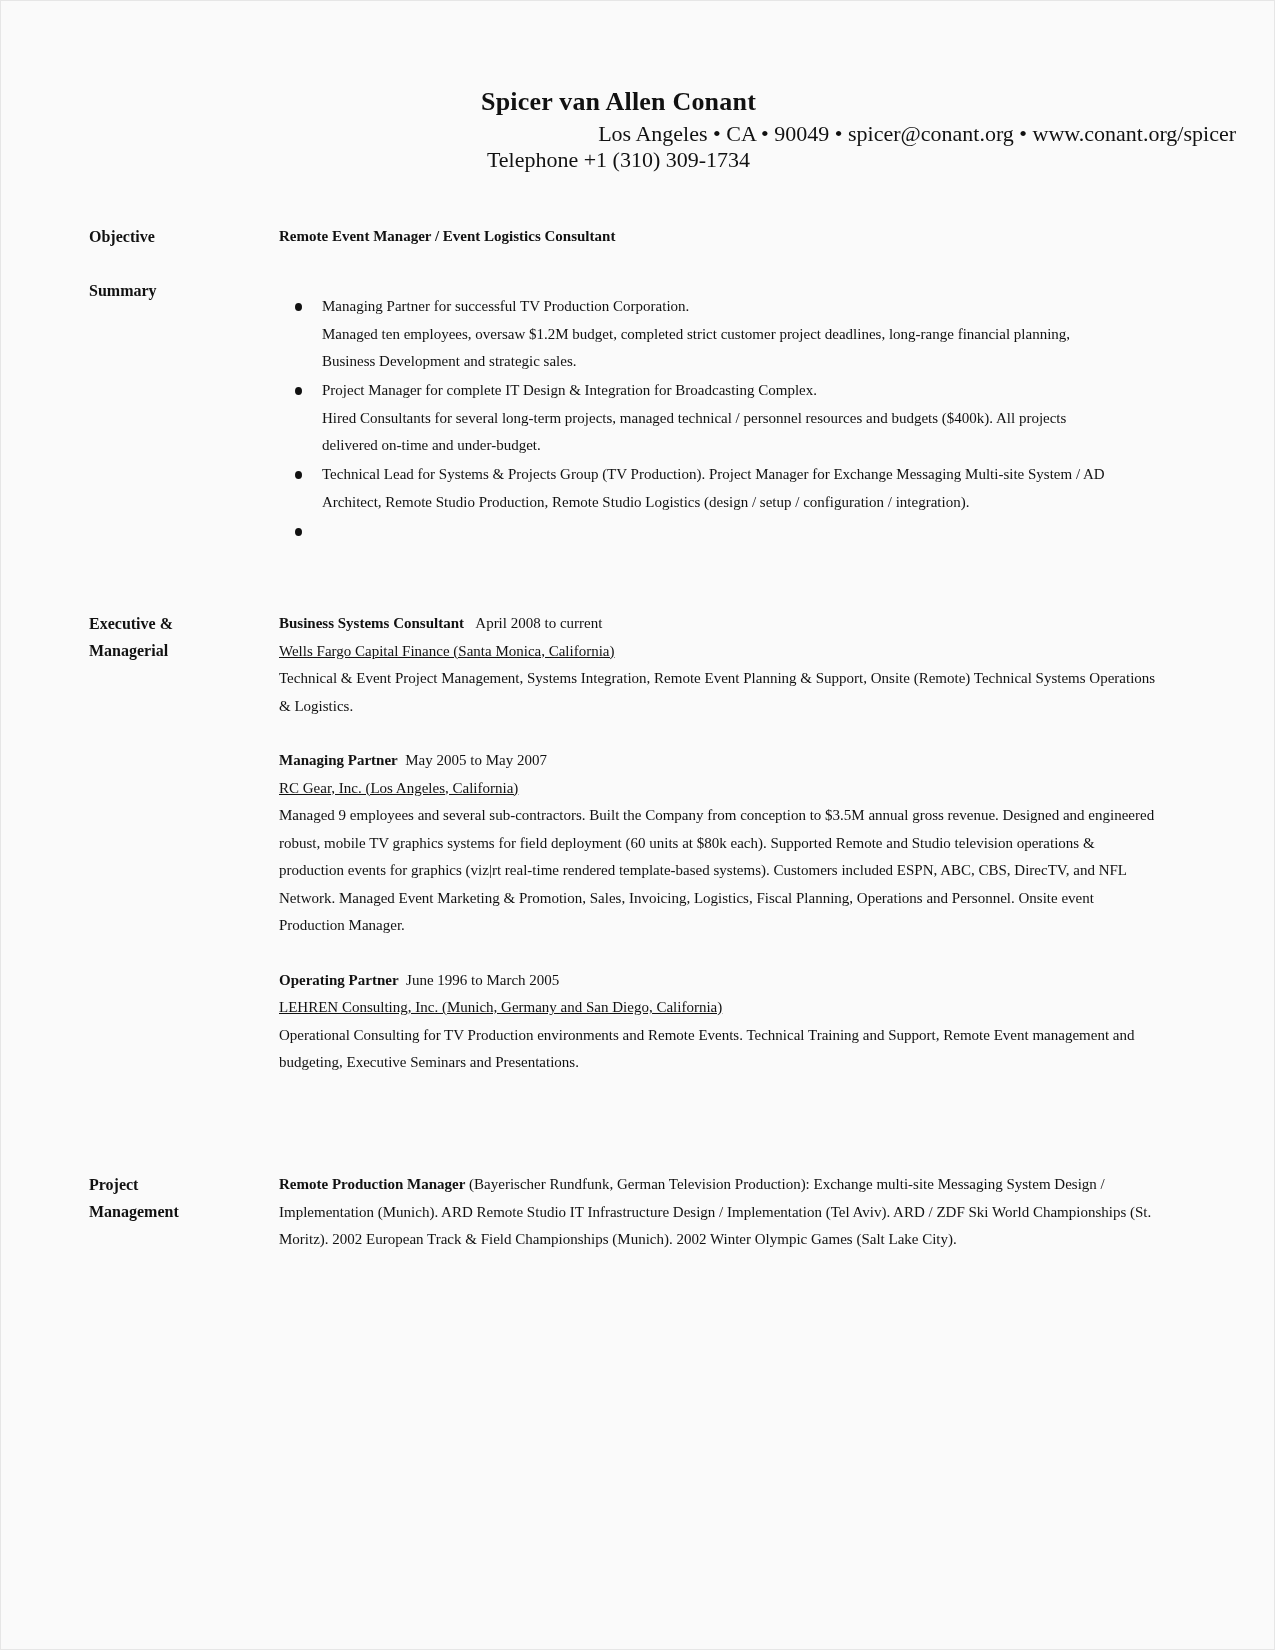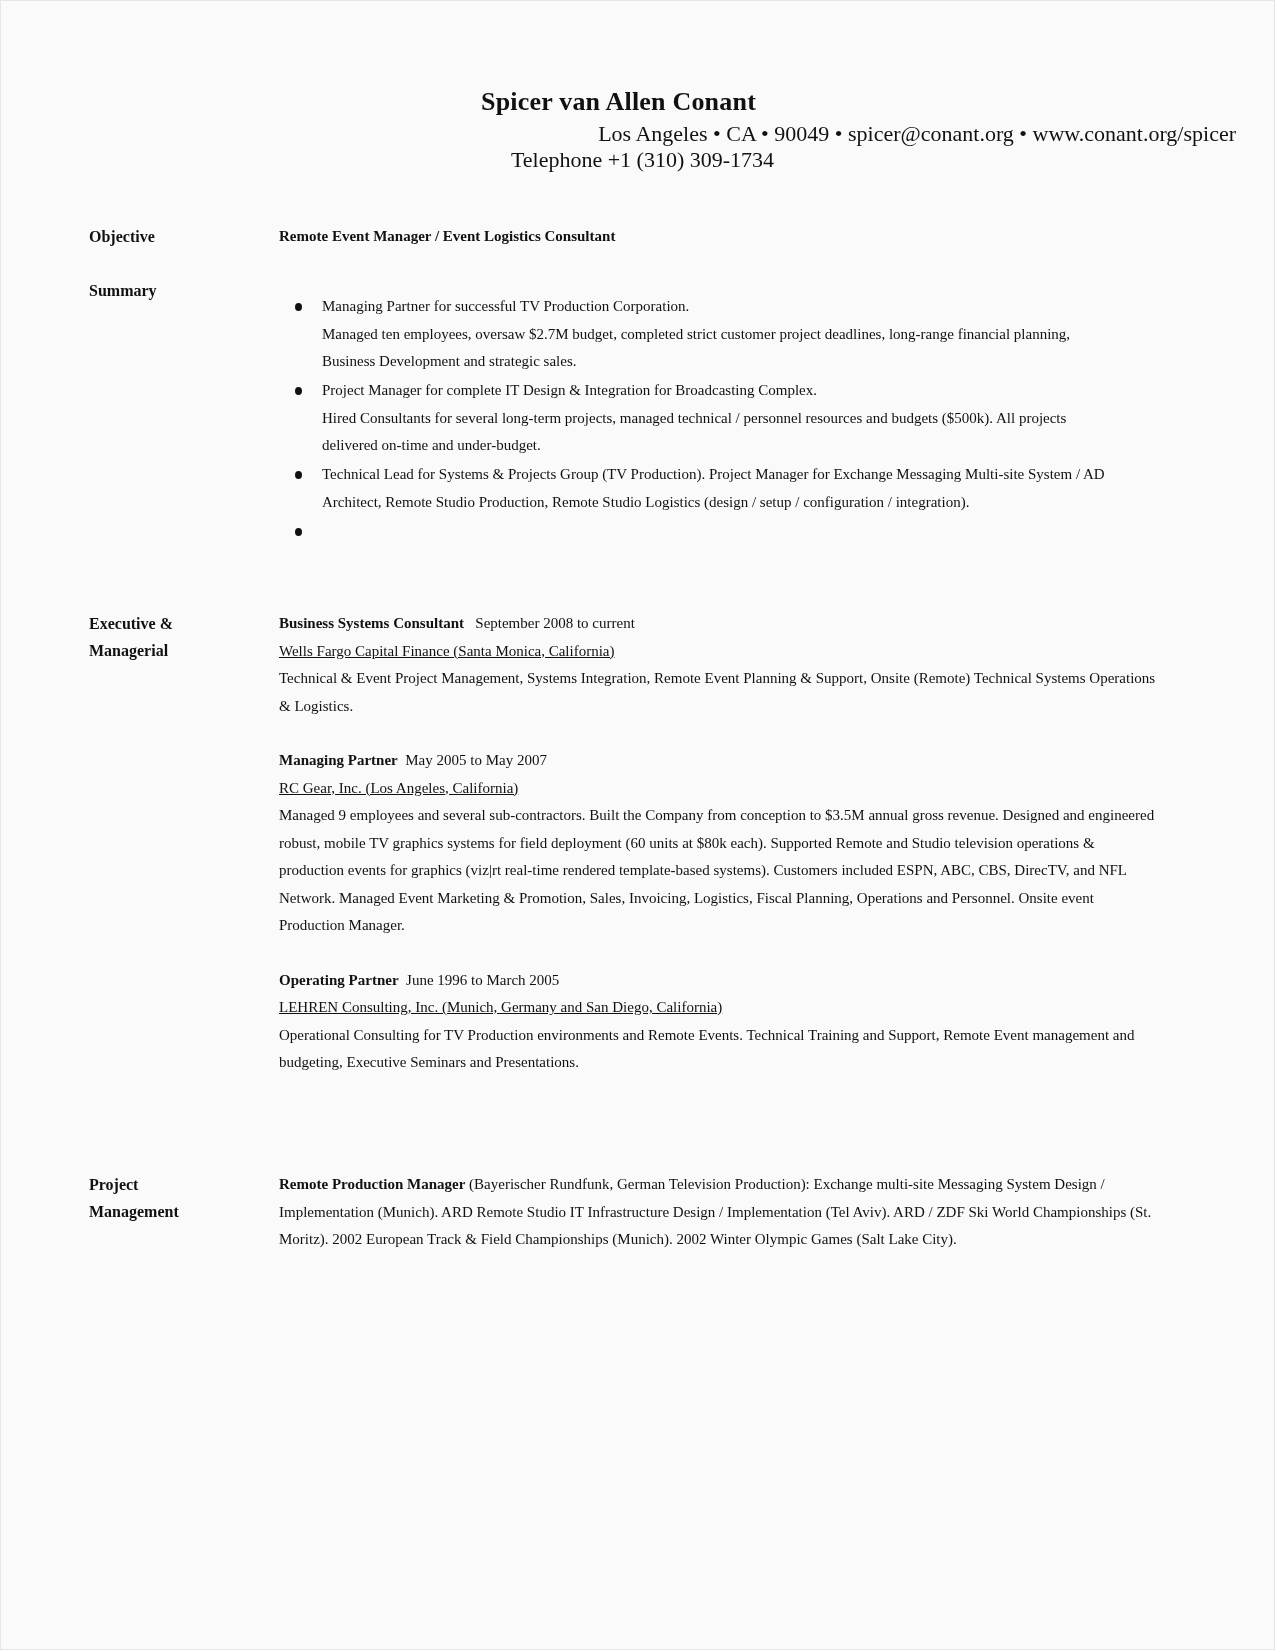--- a/index.html
+++ b/index.html
@@ -13,21 +13,21 @@
   }
   .page {
     position: absolute; left: 0; top: 0;
     width: 1273px; height: 1648px;
     border: 1px solid #e6e6e6;
     background: #fafafa;
   }
   .header { position: absolute; left: 0; width: 1235px; text-align: center; }
   .name { top: 86px; font-size: 26px; font-weight: bold; letter-spacing: 0.2px; }
   .contact { top: 120px; font-size: 22px; text-align: right; }
-  .phone { top: 146px; font-size: 22px; padding-left: 24px; }
+  .phone { top: 146px; font-size: 22px; }
 
   .section { position: absolute; left: 0; width: 1275px; }
   .label {
     position: absolute; left: 88px; width: 170px;
     font-size: 16px; font-weight: bold; line-height: 27px;
   }
   .content {
     position: absolute; left: 278px; width: 880px;
     font-size: 15px; line-height: 27.5px;
   }
@@ -56,46 +56,46 @@
     <div class="content bold">Remote Event Manager / Event Logistics Consultant</div>
   </div>
 
   <div class="section" style="top:276px;">
     <div class="label">Summary</div>
     <div class="content" style="left:270px; width:850px;">
       <ul class="bullets">
         <li>
           <span class="dot"></span>
           <span>Managing Partner for successful TV Production Corporation.</span><br>
-          <span>Managed ten employees, oversaw $2.7M budget, completed strict customer project deadlines, long-range financial planning, Business Development and strategic sales.</span>
+          <span>Managed ten employees, oversaw $1.2M budget, completed strict customer project deadlines, long-range financial planning, Business Development and strategic sales.</span>
         </li>
         <li>
           <span class="dot"></span>
           <span>Project Manager for complete IT Design &amp; Integration for Broadcasting Complex.</span><br>
-          <span>Hired Consultants for several long-term projects, managed technical / personnel resources and budgets ($500k). All projects delivered on-time and under-budget.</span>
+          <span>Hired Consultants for several long-term projects, managed technical / personnel resources and budgets ($400k). All projects delivered on-time and under-budget.</span>
         </li>
         <li>
           <span class="dot"></span>
           <span>Technical Lead for Systems &amp; Projects Group (TV Production). Project Manager for Exchange Messaging Multi-site System / AD Architect, Remote Studio Production, Remote Studio Logistics (design / setup / configuration / integration).</span>
         </li>
         <li>
           <span class="dot"></span>
         </li>
       </ul>
     </div>
   </div>
 
   <div class="section" style="top:609px;">
     <div class="label">
       <span>Executive &amp;</span><br>
       <span>Managerial</span>
     </div>
     <div class="content">
       <div class="job">
-        <p><span class="bold">Business Systems Consultant</span>&nbsp;&nbsp;&nbsp;<span>September 2008 to current</span></p>
+        <p><span class="bold">Business Systems Consultant</span>&nbsp;&nbsp;&nbsp;<span>April 2008 to current</span></p>
         <p class="u">Wells Fargo Capital Finance (Santa Monica, California)</p>
         <p>Technical &amp; Event Project Management, Systems Integration, Remote Event Planning &amp; Support, Onsite (Remote) Technical Systems Operations &amp; Logistics.</p>
       </div>
       <div class="job">
         <p><span class="bold">Managing Partner</span>&nbsp;&nbsp;<span>May 2005 to May 2007</span></p>
         <p class="u">RC Gear, Inc. (Los Angeles, California)</p>
         <p>Managed 9 employees and several sub-contractors.  Built the Company from conception to $3.5M annual gross revenue.  Designed and engineered robust, mobile TV graphics systems for field deployment (60 units at $80k each).  Supported Remote and Studio television operations &amp; production events for graphics (viz|rt real-time rendered template-based systems). Customers included ESPN, ABC, CBS, DirecTV, and NFL Network. Managed Event Marketing &amp; Promotion, Sales, Invoicing, Logistics, Fiscal Planning, Operations and Personnel.  Onsite event Production Manager.</p>
       </div>
       <div class="job">
         <p><span class="bold">Operating Partner</span>&nbsp;&nbsp;<span>June 1996 to March 2005</span></p>

